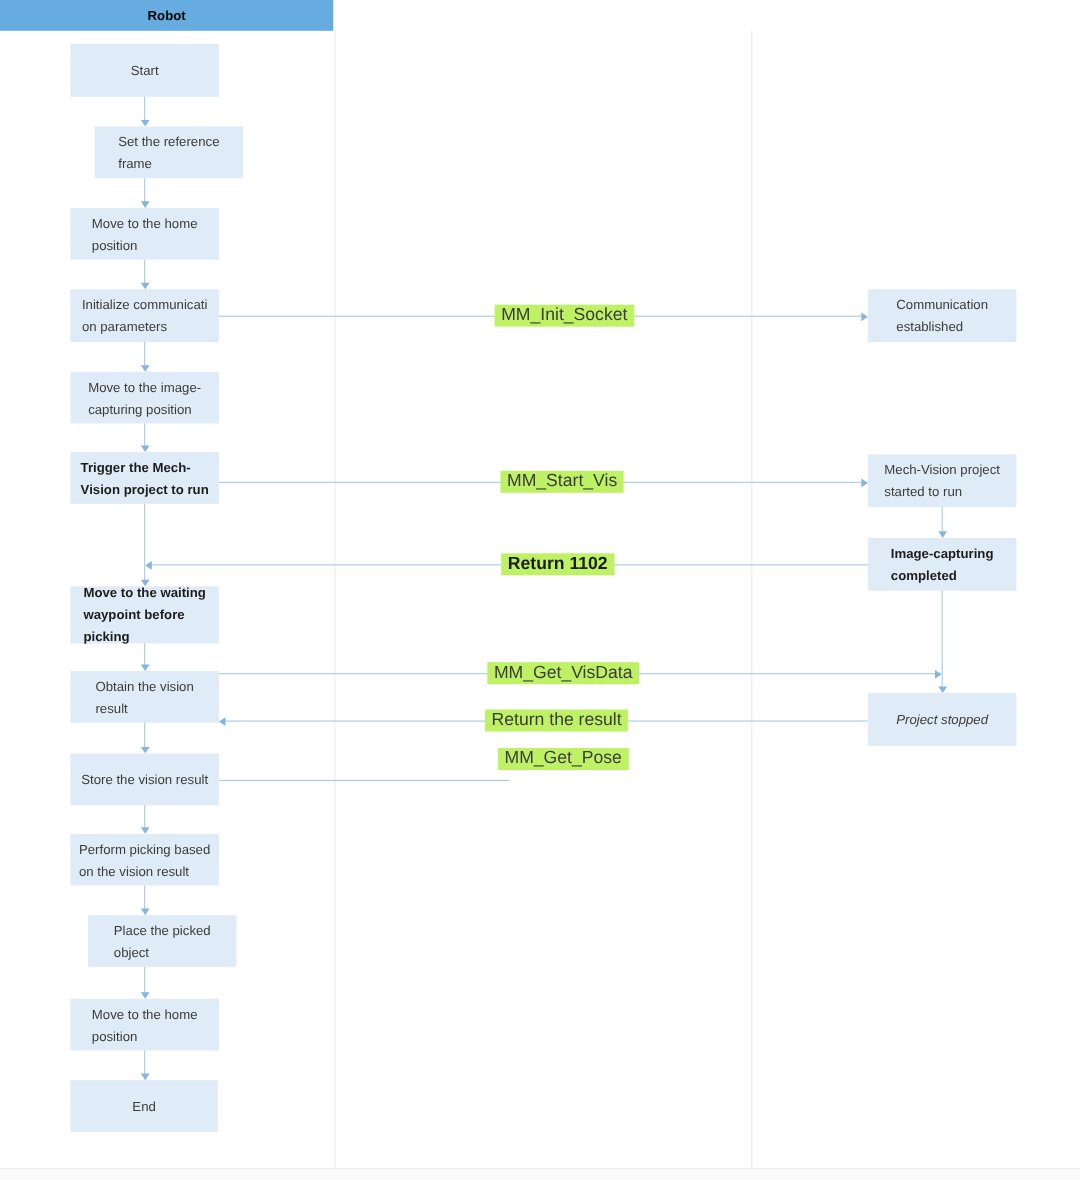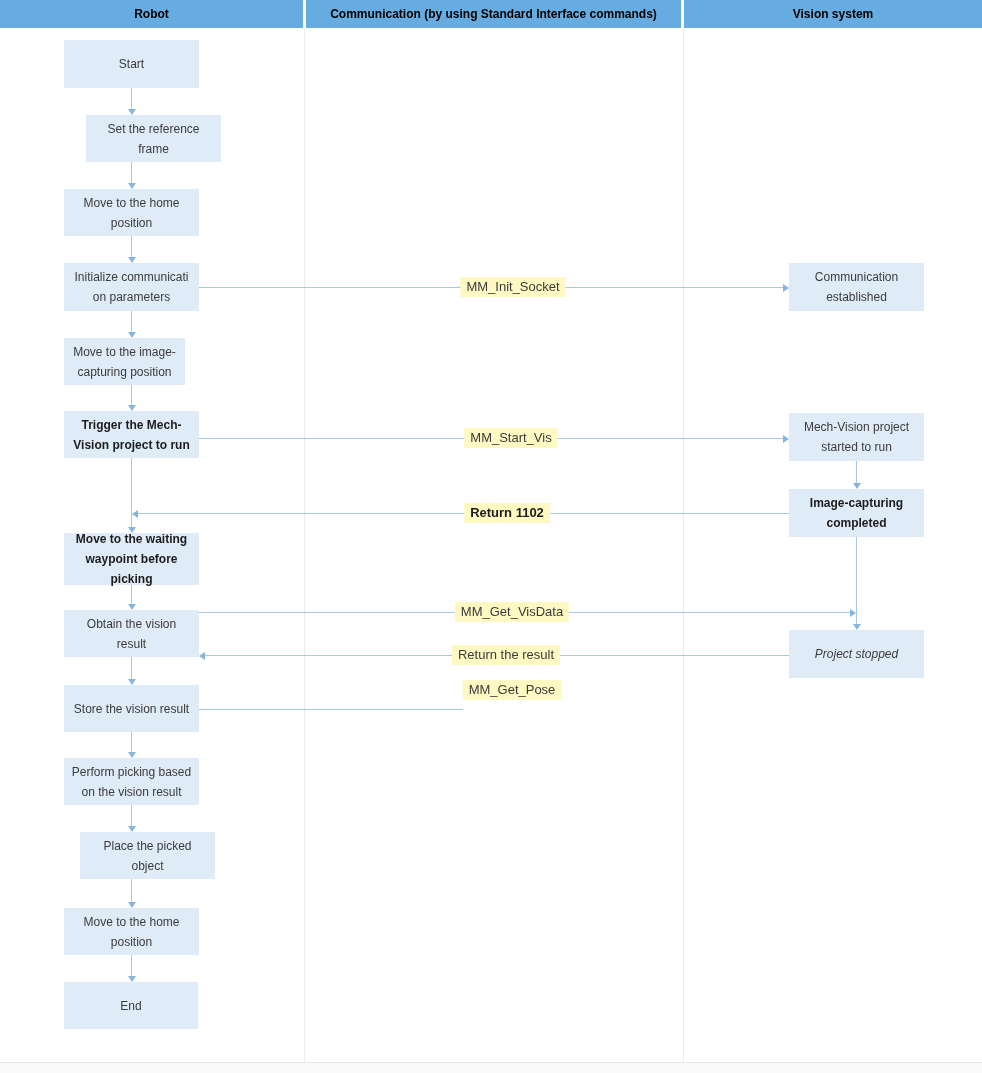--- a/index.html
+++ b/index.html
@@ -13,63 +13,61 @@
     padding-left:44px;
   }
   .lane-cell{
     position:absolute; top:0; height:28px; background:var(--header-bg);
     display:flex; align-items:center; justify-content:center;
     font-size:12px; font-weight:bold; color:#000;
   }
   .vdivider{position:absolute; top:28px; width:1px; height:1034px; background:var(--divider);}
   .node{
     position:absolute; background:var(--node-bg); color:var(--node-text);
-    font-size:12px; line-height:20px; text-align:center; white-space:pre-line;
+    font-size:12px; line-height:20px; text-align:left; white-space:pre-line;
     display:flex; align-items:center; justify-content:center;
   }
   .node.bold{font-weight:bold; color:var(--bold-text);}
   .vline{position:absolute; width:1px; background:var(--line);}
   .hline{position:absolute; height:1px; background:var(--line);}
   .varrow{position:absolute; width:0; height:0;
     border-left:4px solid transparent; border-right:4px solid transparent;
     border-top:6px solid var(--arrow);}
   .harrow-right{position:absolute; width:0; height:0;
     border-top:4px solid transparent; border-bottom:4px solid transparent;
     border-left:6px solid var(--arrow);}
   .harrow-left{position:absolute; width:0; height:0;
     border-top:4px solid transparent; border-bottom:4px solid transparent;
     border-right:6px solid var(--arrow);}
   .msg-label{
-    position:absolute; transform:translateX(-50%); background:#fef9c3; padding:0 6px;
-    height:20px; line-height:20px; font-size:13px; color:var(--node-text); white-space:nowrap;
+    position:absolute; transform:translateX(-50%); background:#bef264; padding:0 6px;
+    height:20px; line-height:20px; font-size:16px; color:var(--node-text); white-space:nowrap;
   }
   .msg-label.bold{font-weight:bold; color:var(--bold-text);}
   .footer-line{position:absolute; left:0; top:1062px; width:982px; height:1px; background:var(--footer-line);}
   .footer{position:absolute; left:0; top:1063px; width:982px; height:10px; background:var(--footer-bg);}
 </style>
 </head>
 <body>
 
 <div class="canvas">
   <div class="lane-cell" style="left:0;width:303px">Robot</div>
-  <div class="lane-cell" style="left:306px;width:375px">Communication (by using Standard Interface commands)</div>
-  <div class="lane-cell" style="left:684px;width:298px">Vision system</div>
 
   <div class="vdivider" style="left:304px"></div>
   <div class="vdivider" style="left:683px"></div>
 
   <div id="diagram">
       <div class="node" style="left: 64px; top: 40px; width: 135px; height: 48px;">Start</div>
       <div class="node" style="left: 64px; top: 115px; width: 135px; height: 47px; margin-left: 22px;">Set the reference
 frame</div>
       <div class="node" style="left: 64px; top: 189px; width: 135px; height: 47px;">Move to the home
 position</div>
       <div class="node" style="left: 64px; top: 263px; width: 135px; height: 48px;">Initialize communicati
 on parameters</div>
-      <div class="node" style="left: 64px; top: 338px; width: 121px; height: 47px;">Move to the image-
+      <div class="node" style="left: 64px; top: 338px; width: 135px; height: 47px;">Move to the image-
 capturing position</div>
       <div class="node bold" style="left: 64px; top: 411px; width: 135px; height: 47px;">Trigger the Mech-
 Vision project to run</div>
       <div class="node bold" style="left: 64px; top: 533px; width: 135px; height: 52px;">Move to the waiting
 waypoint before
 picking</div>
       <div class="node" style="left: 64px; top: 610px; width: 135px; height: 47px;">Obtain the vision
 result</div>
       <div class="node" style="left: 64px; top: 685px; width: 135px; height: 47px;">Store the vision result</div>
       <div class="node" style="left: 64px; top: 758px; width: 135px; height: 47px;">Perform picking based

